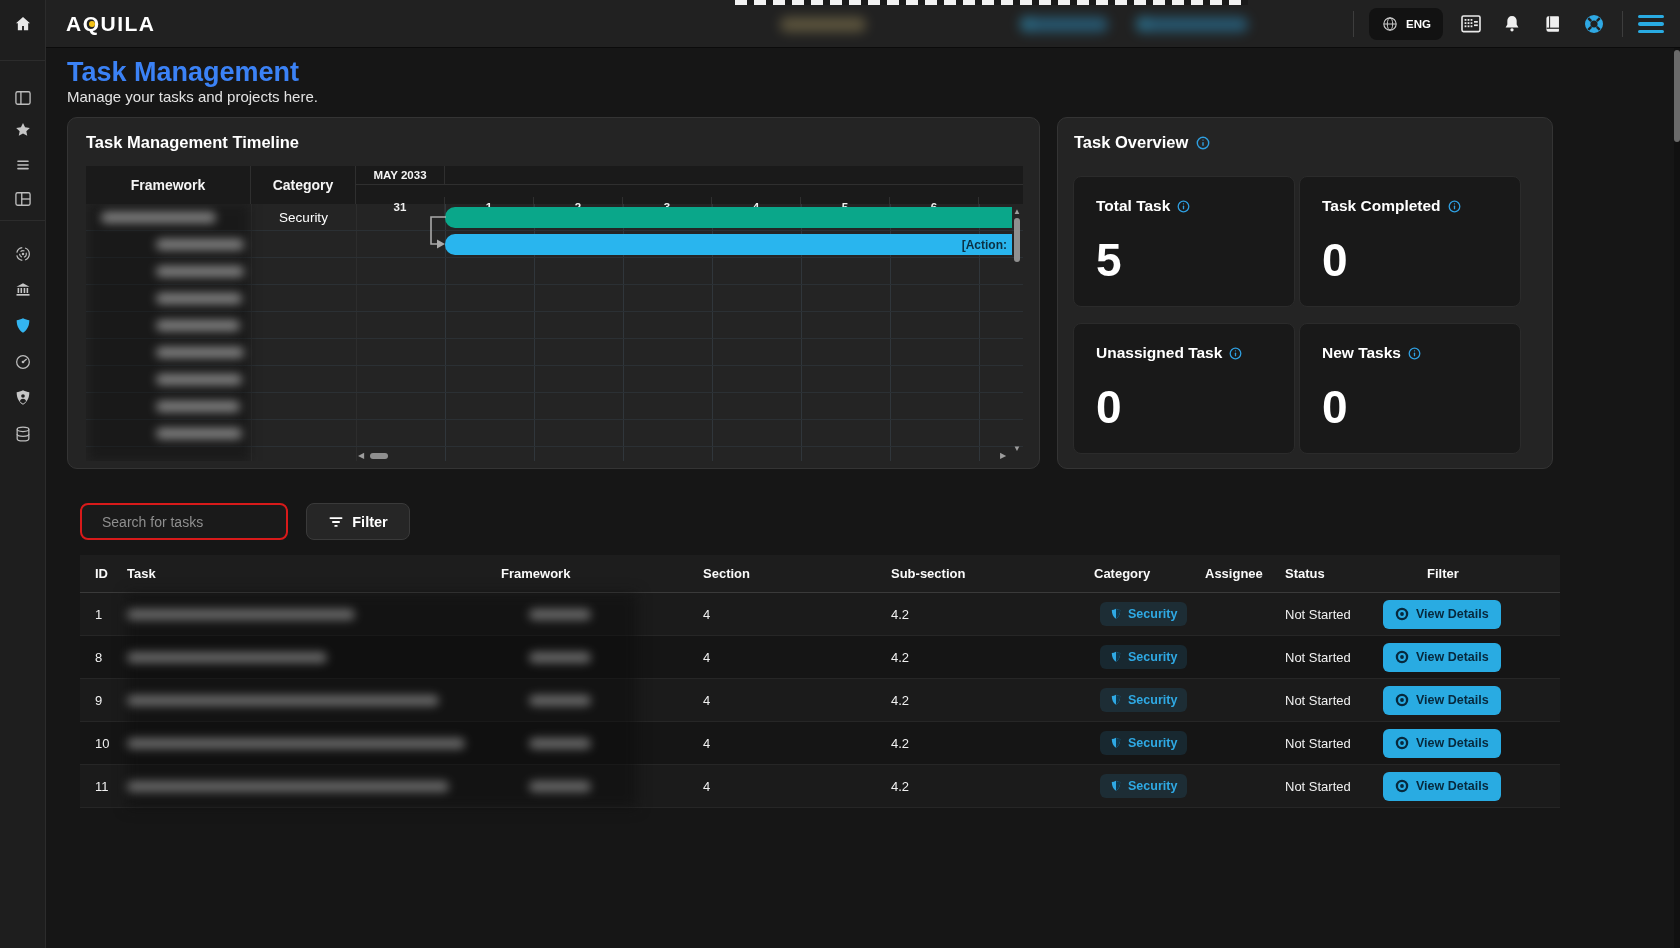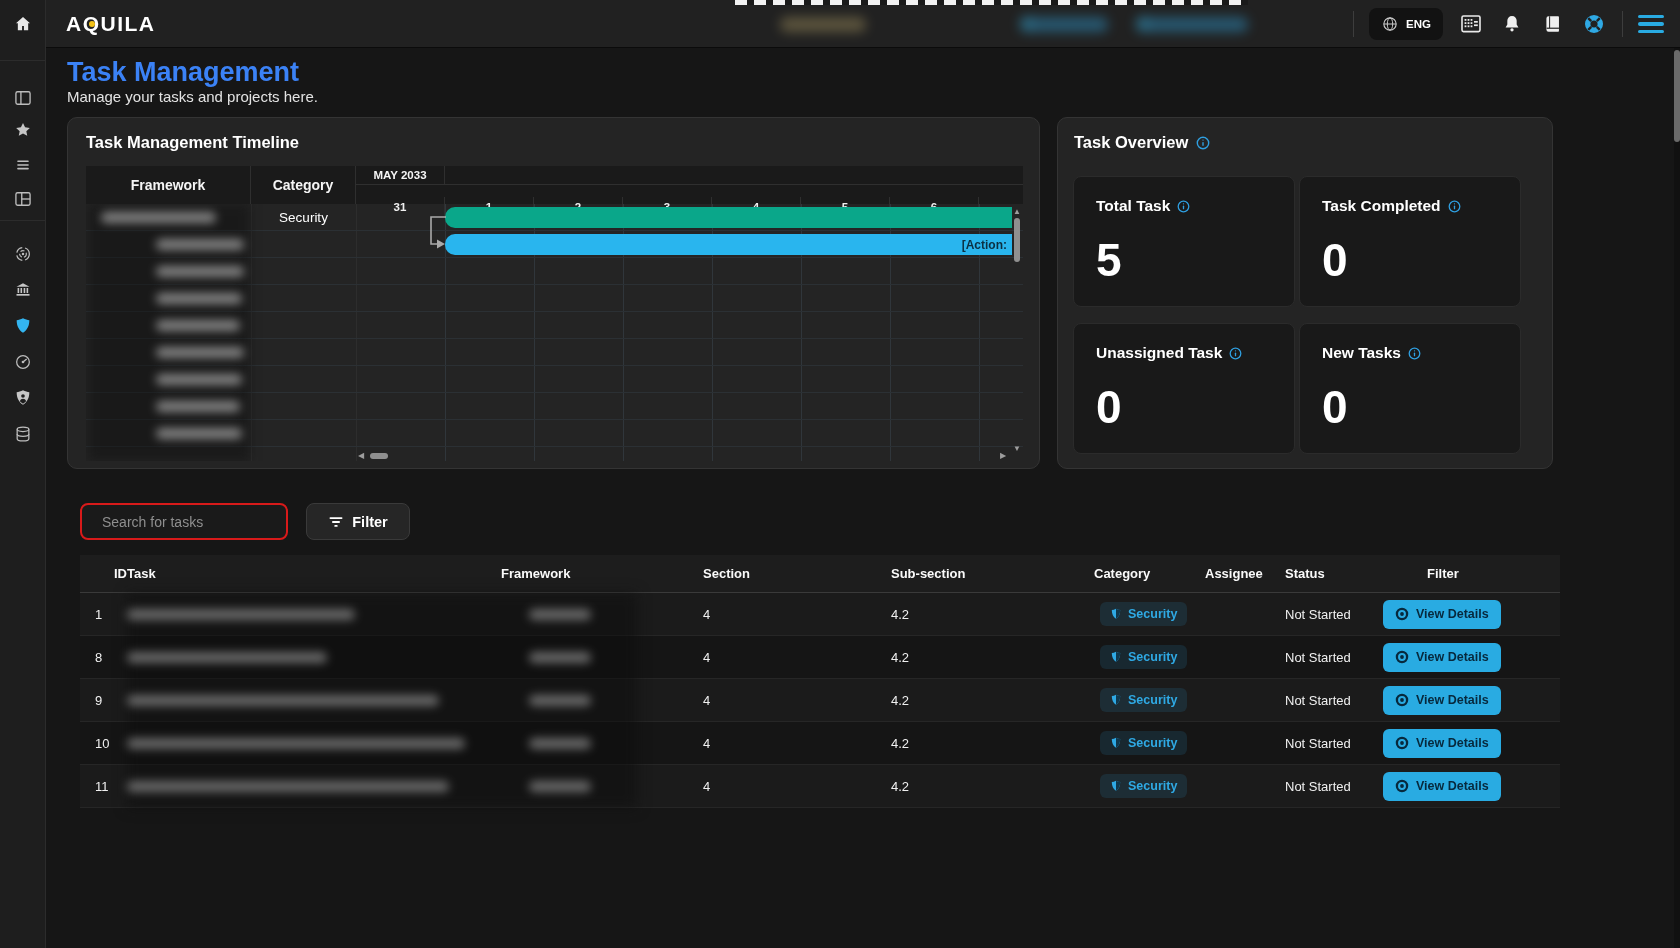--- a/index.html
+++ b/index.html
@@ -93,21 +93,21 @@
      font-size:14px; font-family:"Liberation Sans",sans-serif; padding:0 8px; }
   .search-box input::placeholder { color:#8f8f8f; }
   .filter-btn { position:absolute; left:306px; top:503px; width:104px; height:37px; background:#262626;
      border:1px solid #3a3a3a; border-radius:8px; display:flex; align-items:center; justify-content:center;
      gap:8px; cursor:pointer; color:#fff; font-size:14.5px; font-weight:700; font-family:"Liberation Sans",sans-serif; }
   
   .table { position:absolute; left:80px; top:555px; width:1480px; }
   .thead { display:grid; grid-template-columns:47px 374px 202px 188px 203px 111px 80px 90px 185px;
      height:38px; align-items:center; background:#1d1d1d; border-bottom:1px solid #3a3a3a;
      font-size:13px; font-weight:700; color:#fafafa; }
-  .thead .th:nth-child(1) { padding-left:15px;text-align:right; }
+  .thead .th:nth-child(1) { padding-left:15px; }
   .thead .th:nth-child(9) { padding-left:52px; }
   .trow { display:grid; grid-template-columns:47px 374px 202px 188px 203px 111px 80px 90px 185px;
      height:43px; align-items:center; font-size:13px; color:#f0f0f0; border-bottom:1px solid #262626; }
   .trow:nth-child(odd) { background:#1b1b1b; }
   .trow:nth-child(even) { background:#151515; }
   .td-id { padding-left:15px; }
   .blur-blob { display:block; height:11px; border-radius:6px; background:#7d7d7d; opacity:.8;
      filter:blur(5px); position:relative; z-index:2; }
   .fw-blob { margin-left:28px; }
   .badge { display:inline-flex; align-items:center; gap:6px; margin-left:6px; padding:5px 10px;

